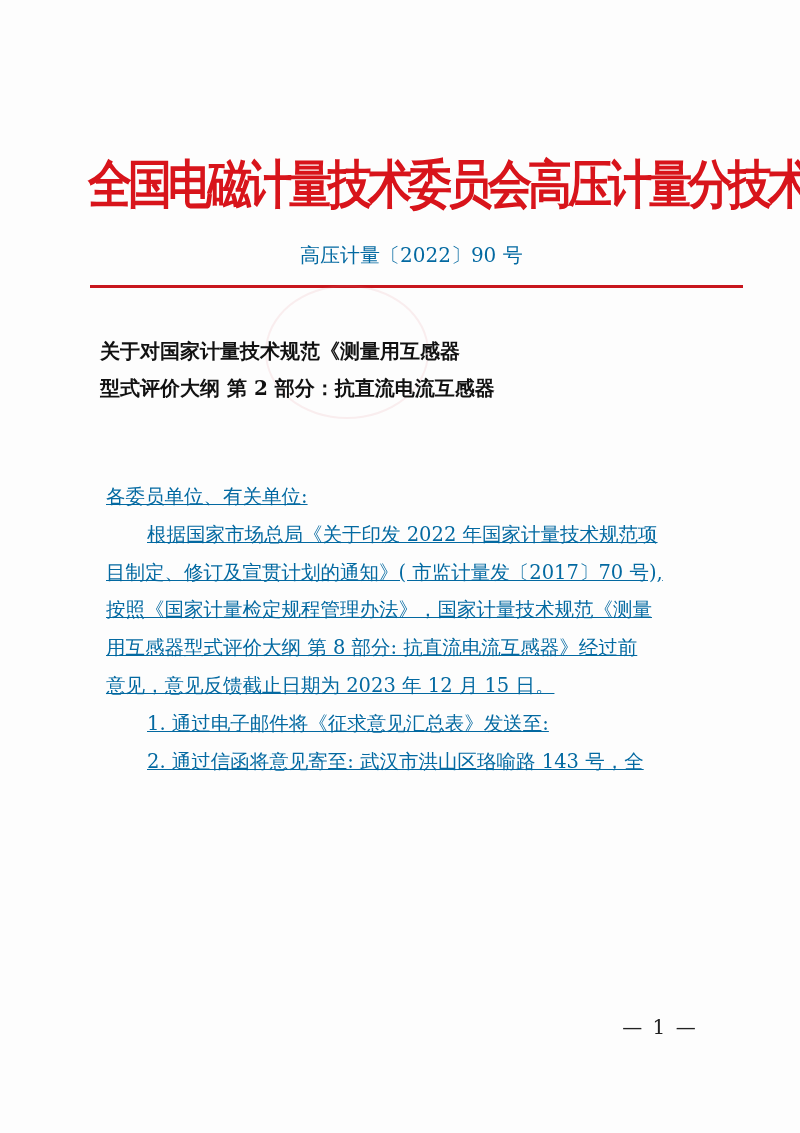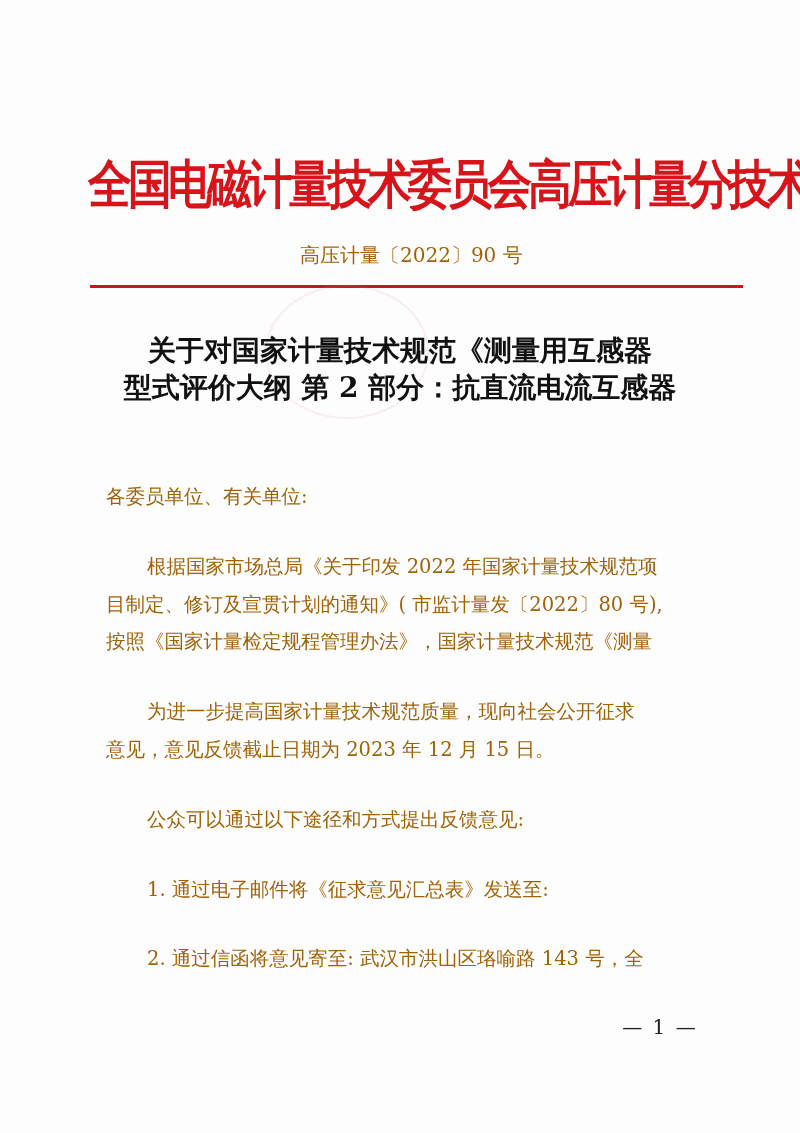--- a/index.html
+++ b/index.html
@@ -13,39 +13,39 @@
   .header-title {
     position: absolute; left: 88px; top: 156px; width: 645px;
     text-align: center; color: #d8141b;
     font-family: "Liberation Serif", "DejaVu Serif", serif;
     font-size: 44px; font-weight: bold; letter-spacing: -4px;
     transform: scaleY(1.18); transform-origin: center top;
     line-height: 50px; white-space: nowrap;
   }
   .doc-number {
     position: absolute; left: 300px; top: 242px; width: 240px;
-    font-size: 20px; line-height: 26px; white-space: nowrap; color: #a16207;
+    font-size: 20px; line-height: 26px; white-space: nowrap; color: #0369a1;
   }
   .red-rule {
     position: absolute; left: 90px; top: 285px; width: 653px; height: 3px;
     background: #c8161d;
   }
   .seal {
     position: absolute; left: 265px; top: 285px; width: 160px; height: 130px;
     border-radius: 50%; border: 2px solid rgba(220,120,130,0.12);
   }
   .doc-title {
     position: absolute; left: 100px; top: 333px; width: 600px;
-    text-align: center; font-weight: bold; font-size: 28px; line-height: 36.5px;
+    font-weight: bold; font-size: 20px; line-height: 36.5px;
     color: #111;
   }
   .doc-title div { white-space: nowrap; }
-  .body-text { position: absolute; left: 106px; top: 478px; width: 640px; font-size: 19.5px; color: #a16207; }
+  .body-text { position: absolute; left: 106px; top: 478px; width: 640px; font-size: 19.5px; color: #0369a1; text-decoration: underline; }
   .line { height: 37.8px; line-height: 37.8px; white-space: nowrap; }
-  .indent { padding-left: 41px; margin-top: 32px; }
+  .indent { padding-left: 41px; }
   .page-number {
     position: absolute; left: 620px; top: 1015px; width: 80px; text-align: center;
     font-size: 20px; letter-spacing: 2px; color: #222;
   }
 </style>
 </head>
 <body>
 
 <div class="page">
   <div class="header-title">全国电磁计量技术委员会高压计量分技术委员会</div>
@@ -54,23 +54,22 @@
   <div class="seal"></div>
 
   <div class="doc-title">
     <div>关于对国家计量技术规范《测量用互感器</div>
     <div>型式评价大纲  第 2 部分：抗直流电流互感器</div>
   </div>
 
   <div class="body-text">
     <div class="line">各委员单位、有关单位:</div>
     <div class="line indent">根据国家市场总局《关于印发 2022 年国家计量技术规范项</div>
-    <div class="line">目制定、修订及宣贯计划的通知》( 市监计量发〔2022〕80 号),</div>
+    <div class="line">目制定、修订及宣贯计划的通知》( 市监计量发〔2017〕70 号),</div>
     <div class="line">按照《国家计量检定规程管理办法》，国家计量技术规范《测量</div>
-    <div class="line indent">为进一步提高国家计量技术规范质量，现向社会公开征求</div>
+    <div class="line">用互感器型式评价大纲  第 8 部分: 抗直流电流互感器》经过前</div>
     <div class="line">意见，意见反馈截止日期为 2023 年 12 月 15 日。</div>
-    <div class="line indent">公众可以通过以下途径和方式提出反馈意见:</div>
     <div class="line indent">1. 通过电子邮件将《征求意见汇总表》发送至:</div>
     <div class="line indent">2. 通过信函将意见寄至: 武汉市洪山区珞喻路 143 号，全</div>
   </div>
 
   <div class="page-number">— 1 —</div>
 </div>
 
 </body></html>

